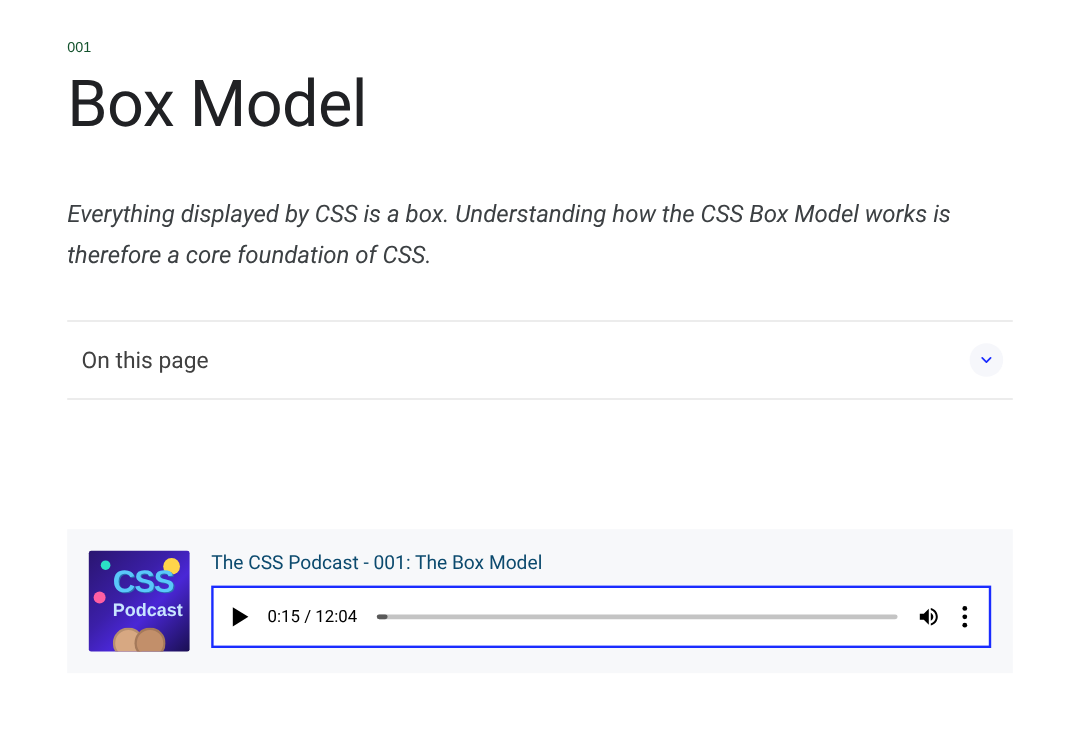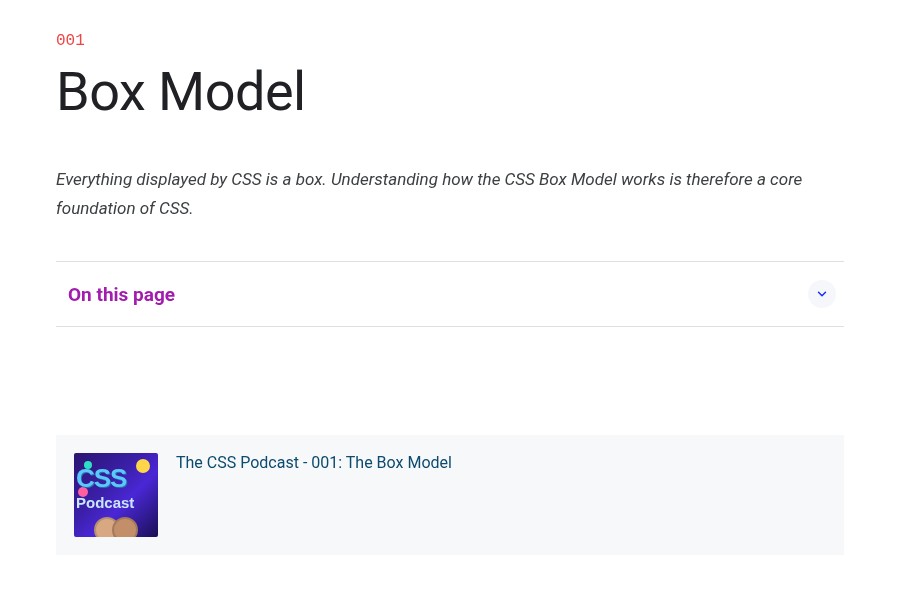--- a/index.html
+++ b/index.html
@@ -9,55 +9,55 @@
     }
     body {
       font-family: -apple-system, BlinkMacSystemFont, "Segoe UI", Roboto, Helvetica, Arial, sans-serif;
       background: #ffffff;
       width: 900px;
       height: 614px;
       padding: 32px 56px 0 56px;
       color: #202124;
     }
     .eyebrow {
-      font-family: Liberation Mono, monospace;
-      font-size: 16px;
-      color: #ef4444;
+      font-family: Liberation Sans, sans-serif;
+      font-size: 12px;
+      color: #14532d;
       margin-bottom: 4px;
     }
     .title {
       font-size: 54px;
       font-weight: 400;
       letter-spacing: -0.5px;
       color: #202124;
       margin-bottom: 44px;
       line-height: 1.1;
       margin-top: 12px;
     }
     .lede {
-      font-size: 17px;
+      font-size: 20px;
       font-style: italic;
       color: #3c4043;
       line-height: 1.7;
       margin-bottom: 38px;
     }
     .toc {
       border-top: 1px solid #e0e0e0;
       border-bottom: 1px solid #e0e0e0;
       padding: 18px 4px;
       display: flex;
       align-items: center;
       justify-content: space-between;
       cursor: pointer;
       margin-bottom: 108px;
     }
     .toc-label {
-      color: #a21caf;
+      color: #404040;
       font-size: 19px;
-      font-weight: 700;
+      font-weight: 400;
       padding-left: 8px;
     }
     .chevron {
       width: 28px;
       height: 28px;
       border-radius: 50%;
       background: #f6f7fb;
       display: flex;
       align-items: center;
       justify-content: center;
@@ -82,21 +82,21 @@
       position: relative;
       overflow: hidden;
       flex-shrink: 0;
     }
     .art-dot1 { position:absolute; width:14px; height:14px; border-radius:50%; background:#ffd54a; top:6px; right:8px; }
     .art-dot2 { position:absolute; width:10px; height:10px; border-radius:50%; background:#ff5fa2; top:34px; left:4px; }
     .art-dot3 { position:absolute; width:8px; height:8px; border-radius:50%; background:#2be0c6; top:8px; left:10px; }
     .art-text {
       position:absolute;
       top: 14px;
-      left: 2px;
+      left: 20px;
       right: 4px;
       font-family: Arial, sans-serif;
       font-weight: 900;
       line-height: 0.85;
       color: #5ac8fa;
       text-shadow: 1px 1px 0 #2a6fb0;
     }
     .art-text .l1 { font-size: 26px; display:block; letter-spacing:-1px; }
     .art-text .l2 { font-size: 15px; font-weight:600; color:#c8e6ff; margin-top:8px; display:block; text-shadow:none; }
     .art-people {
@@ -208,14 +208,30 @@
       <span class="l1">CSS</span>
       <span class="l2">Podcast</span>
     </div>
     <div class="art-people">
       <div class="head"></div>
       <div class="head h2"></div>
     </div>
   </div>
   <div class="podcast-body">
     <div class="podcast-title">The CSS Podcast - 001: The Box Model</div>
+    <div class="player">
+      <div class="play-btn"></div>
+      <div class="time">0:15 / 12:04</div>
+      <div class="progress">
+        <div class="progress-fill"></div>
+      </div>
+      <svg class="volume-icon" viewBox="0 0 24 24" fill="#000">
+        <path d="M3 9v6h4l5 5V4L7 9H3z"></path>
+        <path d="M16.5 12c0-1.77-1.02-3.29-2.5-4.03v8.05c1.48-.73 2.5-2.25 2.5-4.02zM14 3.23v2.06c2.89.86 5 3.54 5 6.71s-2.11 5.85-5 6.71v2.06c4.01-.91 7-4.49 7-8.77s-2.99-7.86-7-8.77z"></path>
+      </svg>
+      <div class="menu-dots">
+        <span></span>
+          <span></span>
+          <span></span>
+      </div>
+    </div>
   </div>
 </div>
 
 </body></html>

